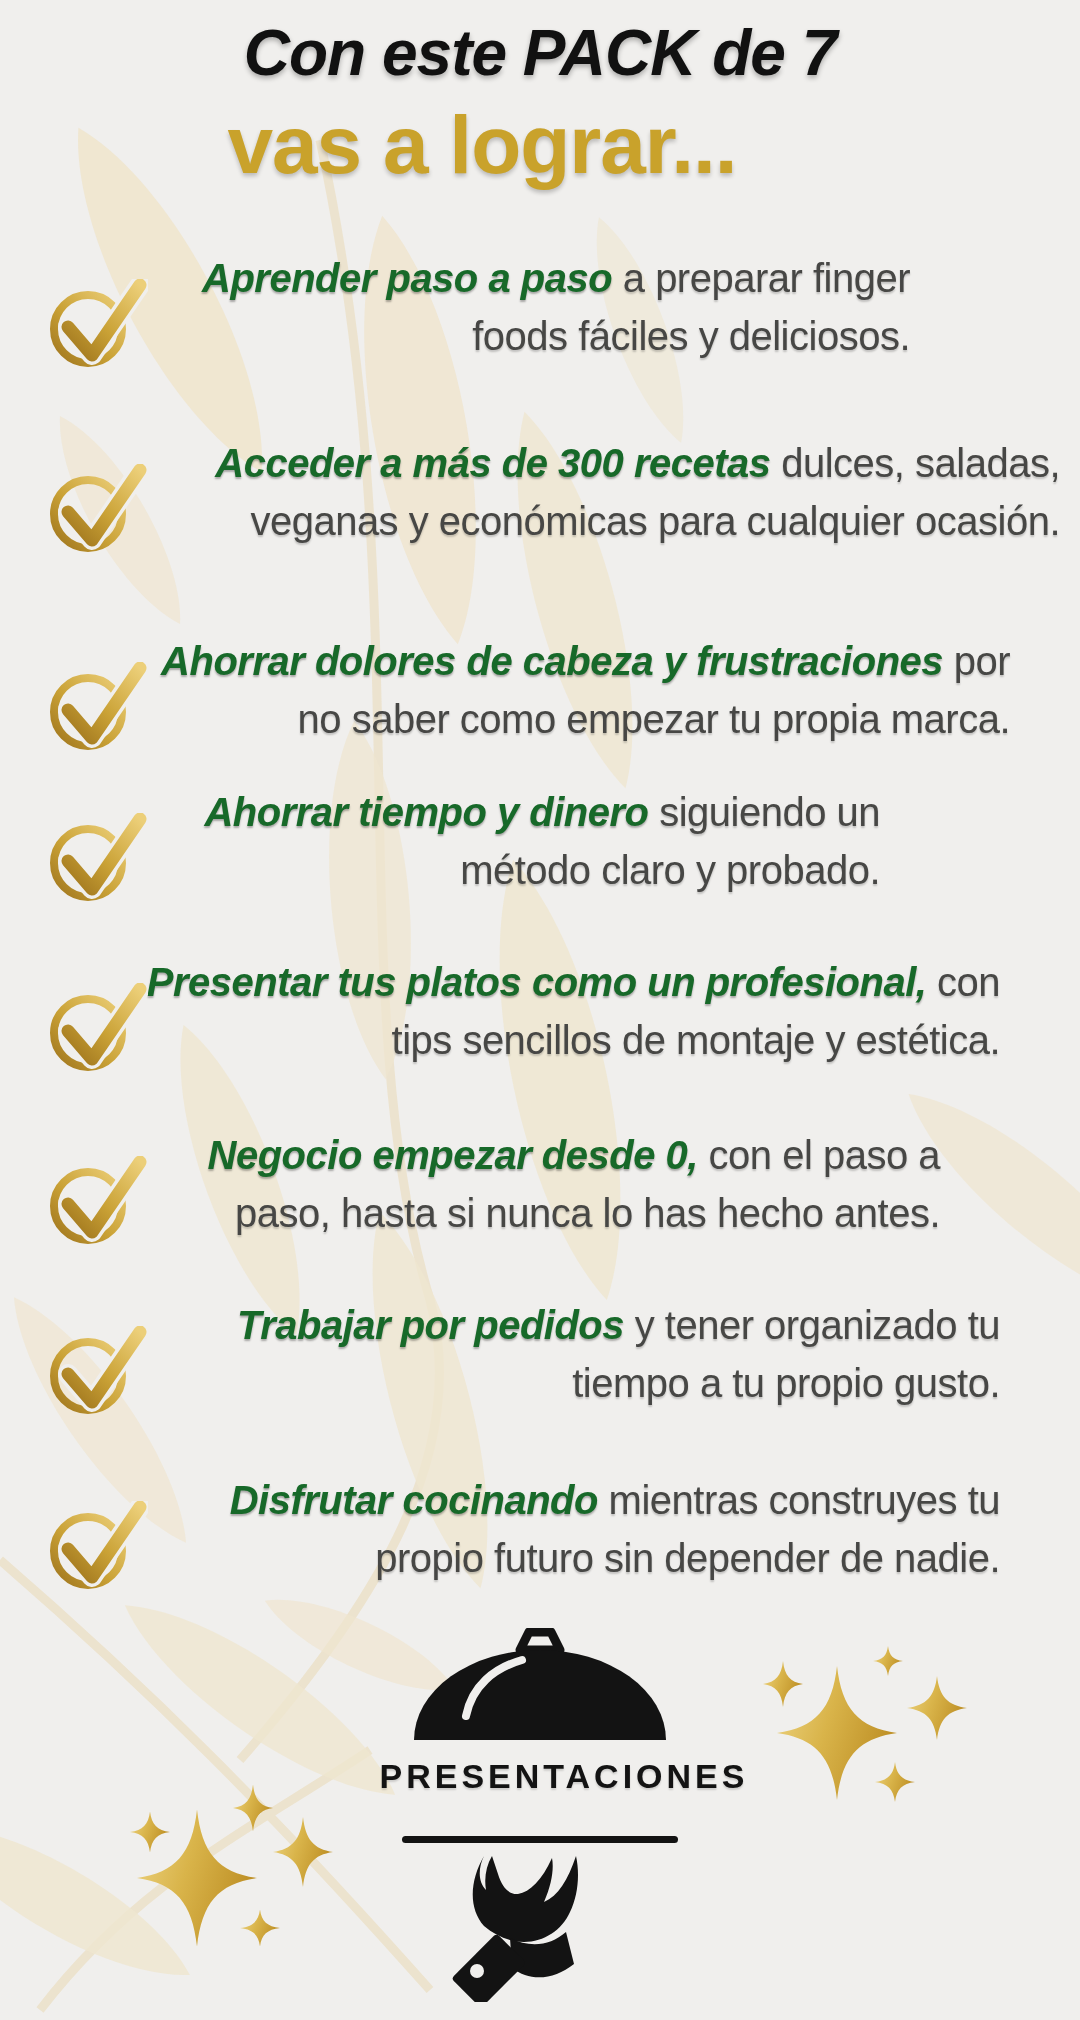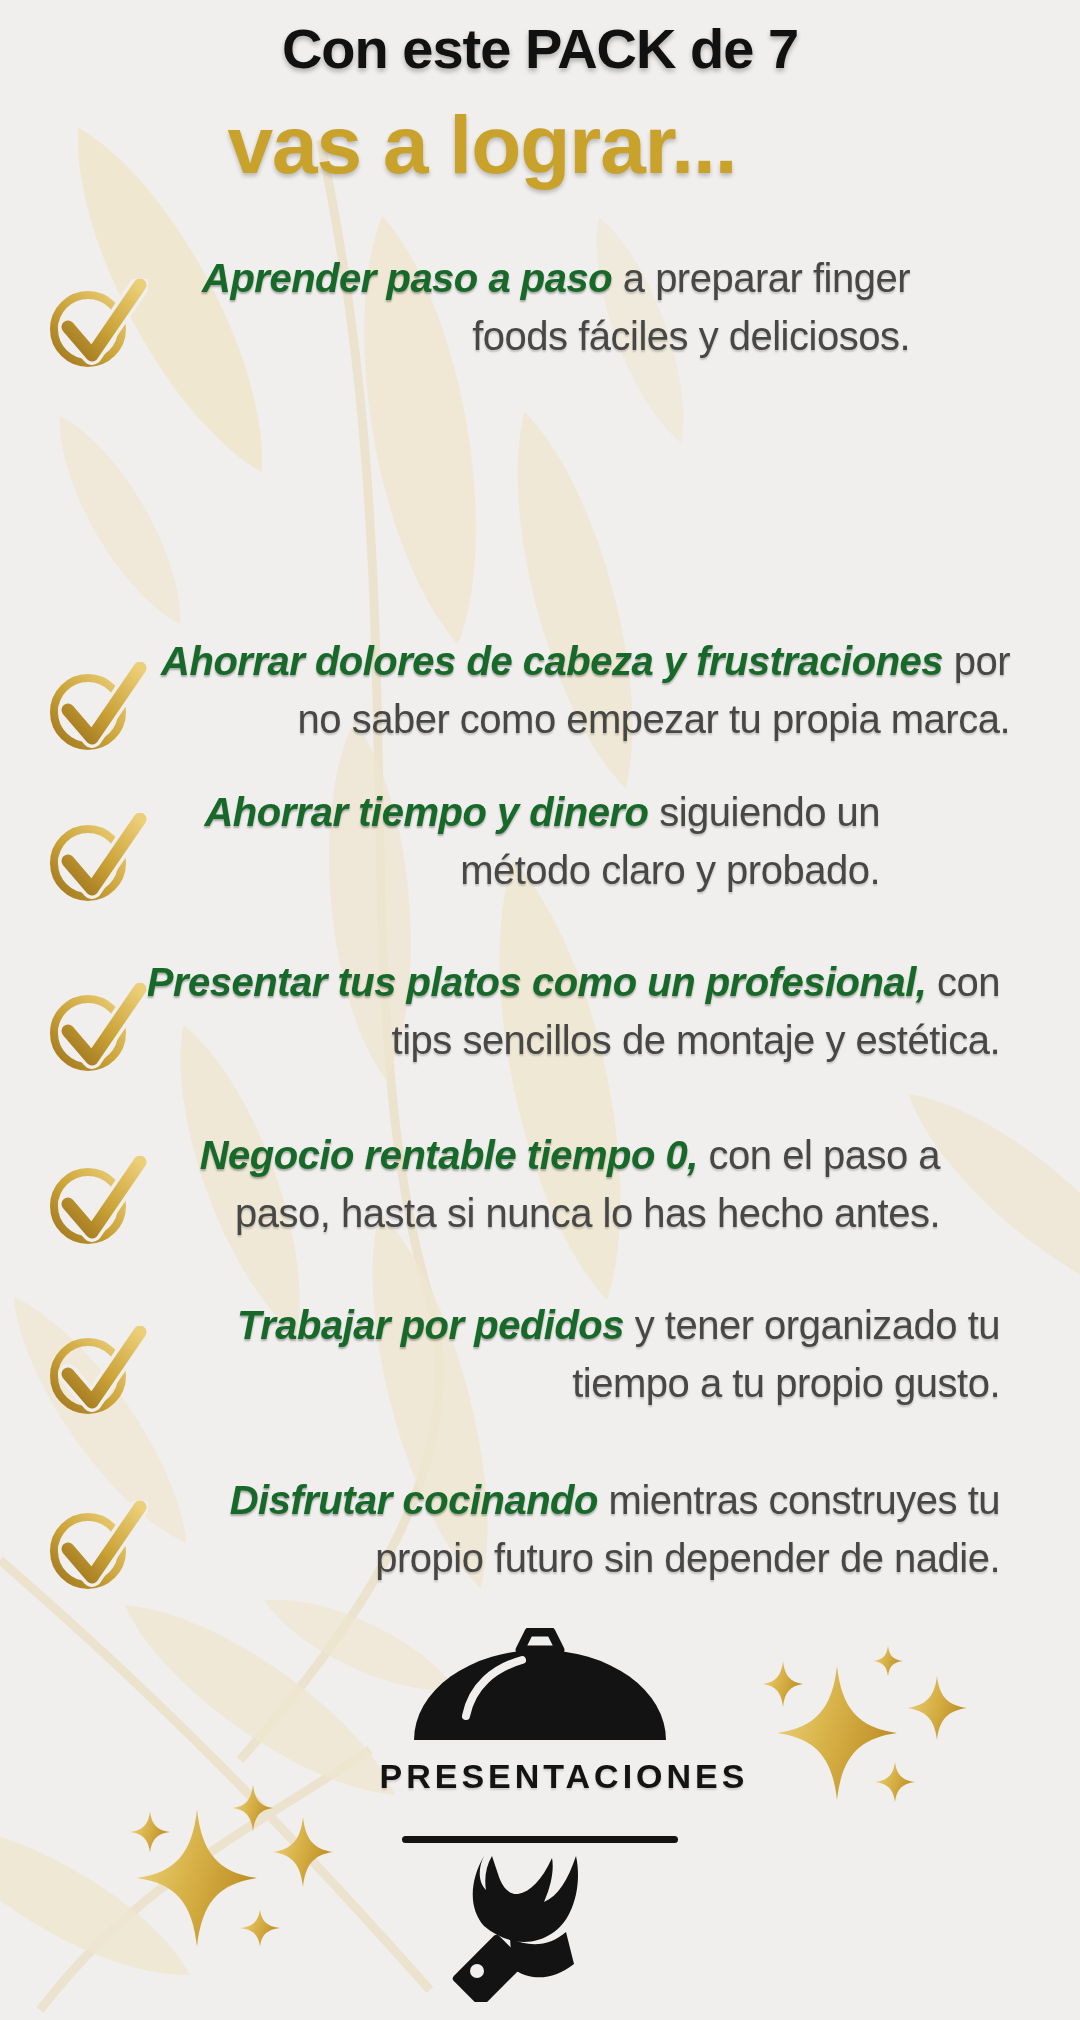--- a/index.html
+++ b/index.html
@@ -6,23 +6,24 @@
   .page{
     position:relative;width:1080px;height:2020px;overflow:hidden;
     background:var(--background,#f0efed);
     font-family:"Liberation Sans",sans-serif;
   }
   svg{display:block}
   .bg-leaves{position:absolute;left:0;top:0;width:1080px;height:2020px;}
 
   .title1{
     position:absolute;top:18px;left:0;width:1080px;margin:0;text-align:center;
-    font-size:56px;font-weight:bold;letter-spacing:-1px;line-height:1.1;
+    font-size:64px;font-weight:bold;letter-spacing:-1px;line-height:1.1;
     color:var(--title_black,#111111);
     text-shadow:0 3px 5px rgba(0,0,0,.28);
+    font-style:italic;
   }
   .title2{
     position:absolute;top:100px;left:0;width:964px;margin:0;text-align:center;
     font-size:82px;font-weight:bold;letter-spacing:-1px;line-height:1.1;
     color:var(--title_gold,#c9a22b);
     text-shadow:0 3px 4px rgba(0,0,0,.22);
   }
 
   .item{position:absolute;left:48px;}
   .check{position:absolute;left:0;top:30px;width:100px;height:94px;}
@@ -135,20 +136,29 @@
   <div class="item" style="top:249px">
     <svg class="check" viewBox="0 0 100 94">
         <use href="#check-sym"></use>
       </svg>
     <p class="item-text" style="max-width:780px">
       <b class="lead">Aprender paso a paso</b>
       <span>a preparar finger foods fáciles y deliciosos.</span>
     </p>
   </div>
 
+  <div class="item" style="top:434px">
+    <svg class="check" viewBox="0 0 100 94">
+        <use href="#check-sym"></use>
+      </svg>
+    <p class="item-text" style="max-width:930px">
+      <b class="lead">Acceder a más de 300 recetas</b>
+      <span>dulces, saladas, veganas y económicas para cualquier ocasión.</span>
+    </p>
+  </div>
 
   <div class="item" style="top:632px">
     <svg class="check" viewBox="0 0 100 94">
         <use href="#check-sym"></use>
       </svg>
     <p class="item-text" style="max-width:880px">
       <b class="lead">Ahorrar dolores de cabeza y frustraciones</b>
       <span>por no saber como empezar tu propia marca.</span>
     </p>
   </div>
@@ -171,21 +181,21 @@
       <b class="lead">Presentar tus platos como un profesional,</b>
       <span>con tips sencillos de montaje y estética.</span>
     </p>
   </div>
 
   <div class="item" style="top:1126px">
     <svg class="check" viewBox="0 0 100 94">
         <use href="#check-sym"></use>
       </svg>
     <p class="item-text" style="max-width:810px">
-      <b class="lead">Negocio rentable tiempo 0,</b>
+      <b class="lead">Negocio empezar desde 0,</b>
       <span>con el paso a paso, hasta si nunca lo has hecho antes.</span>
     </p>
   </div>
 
   <div class="item" style="top:1296px">
     <svg class="check" viewBox="0 0 100 94">
         <use href="#check-sym"></use>
       </svg>
     <p class="item-text" style="max-width:870px">
       <b class="lead">Trabajar por pedidos</b>

